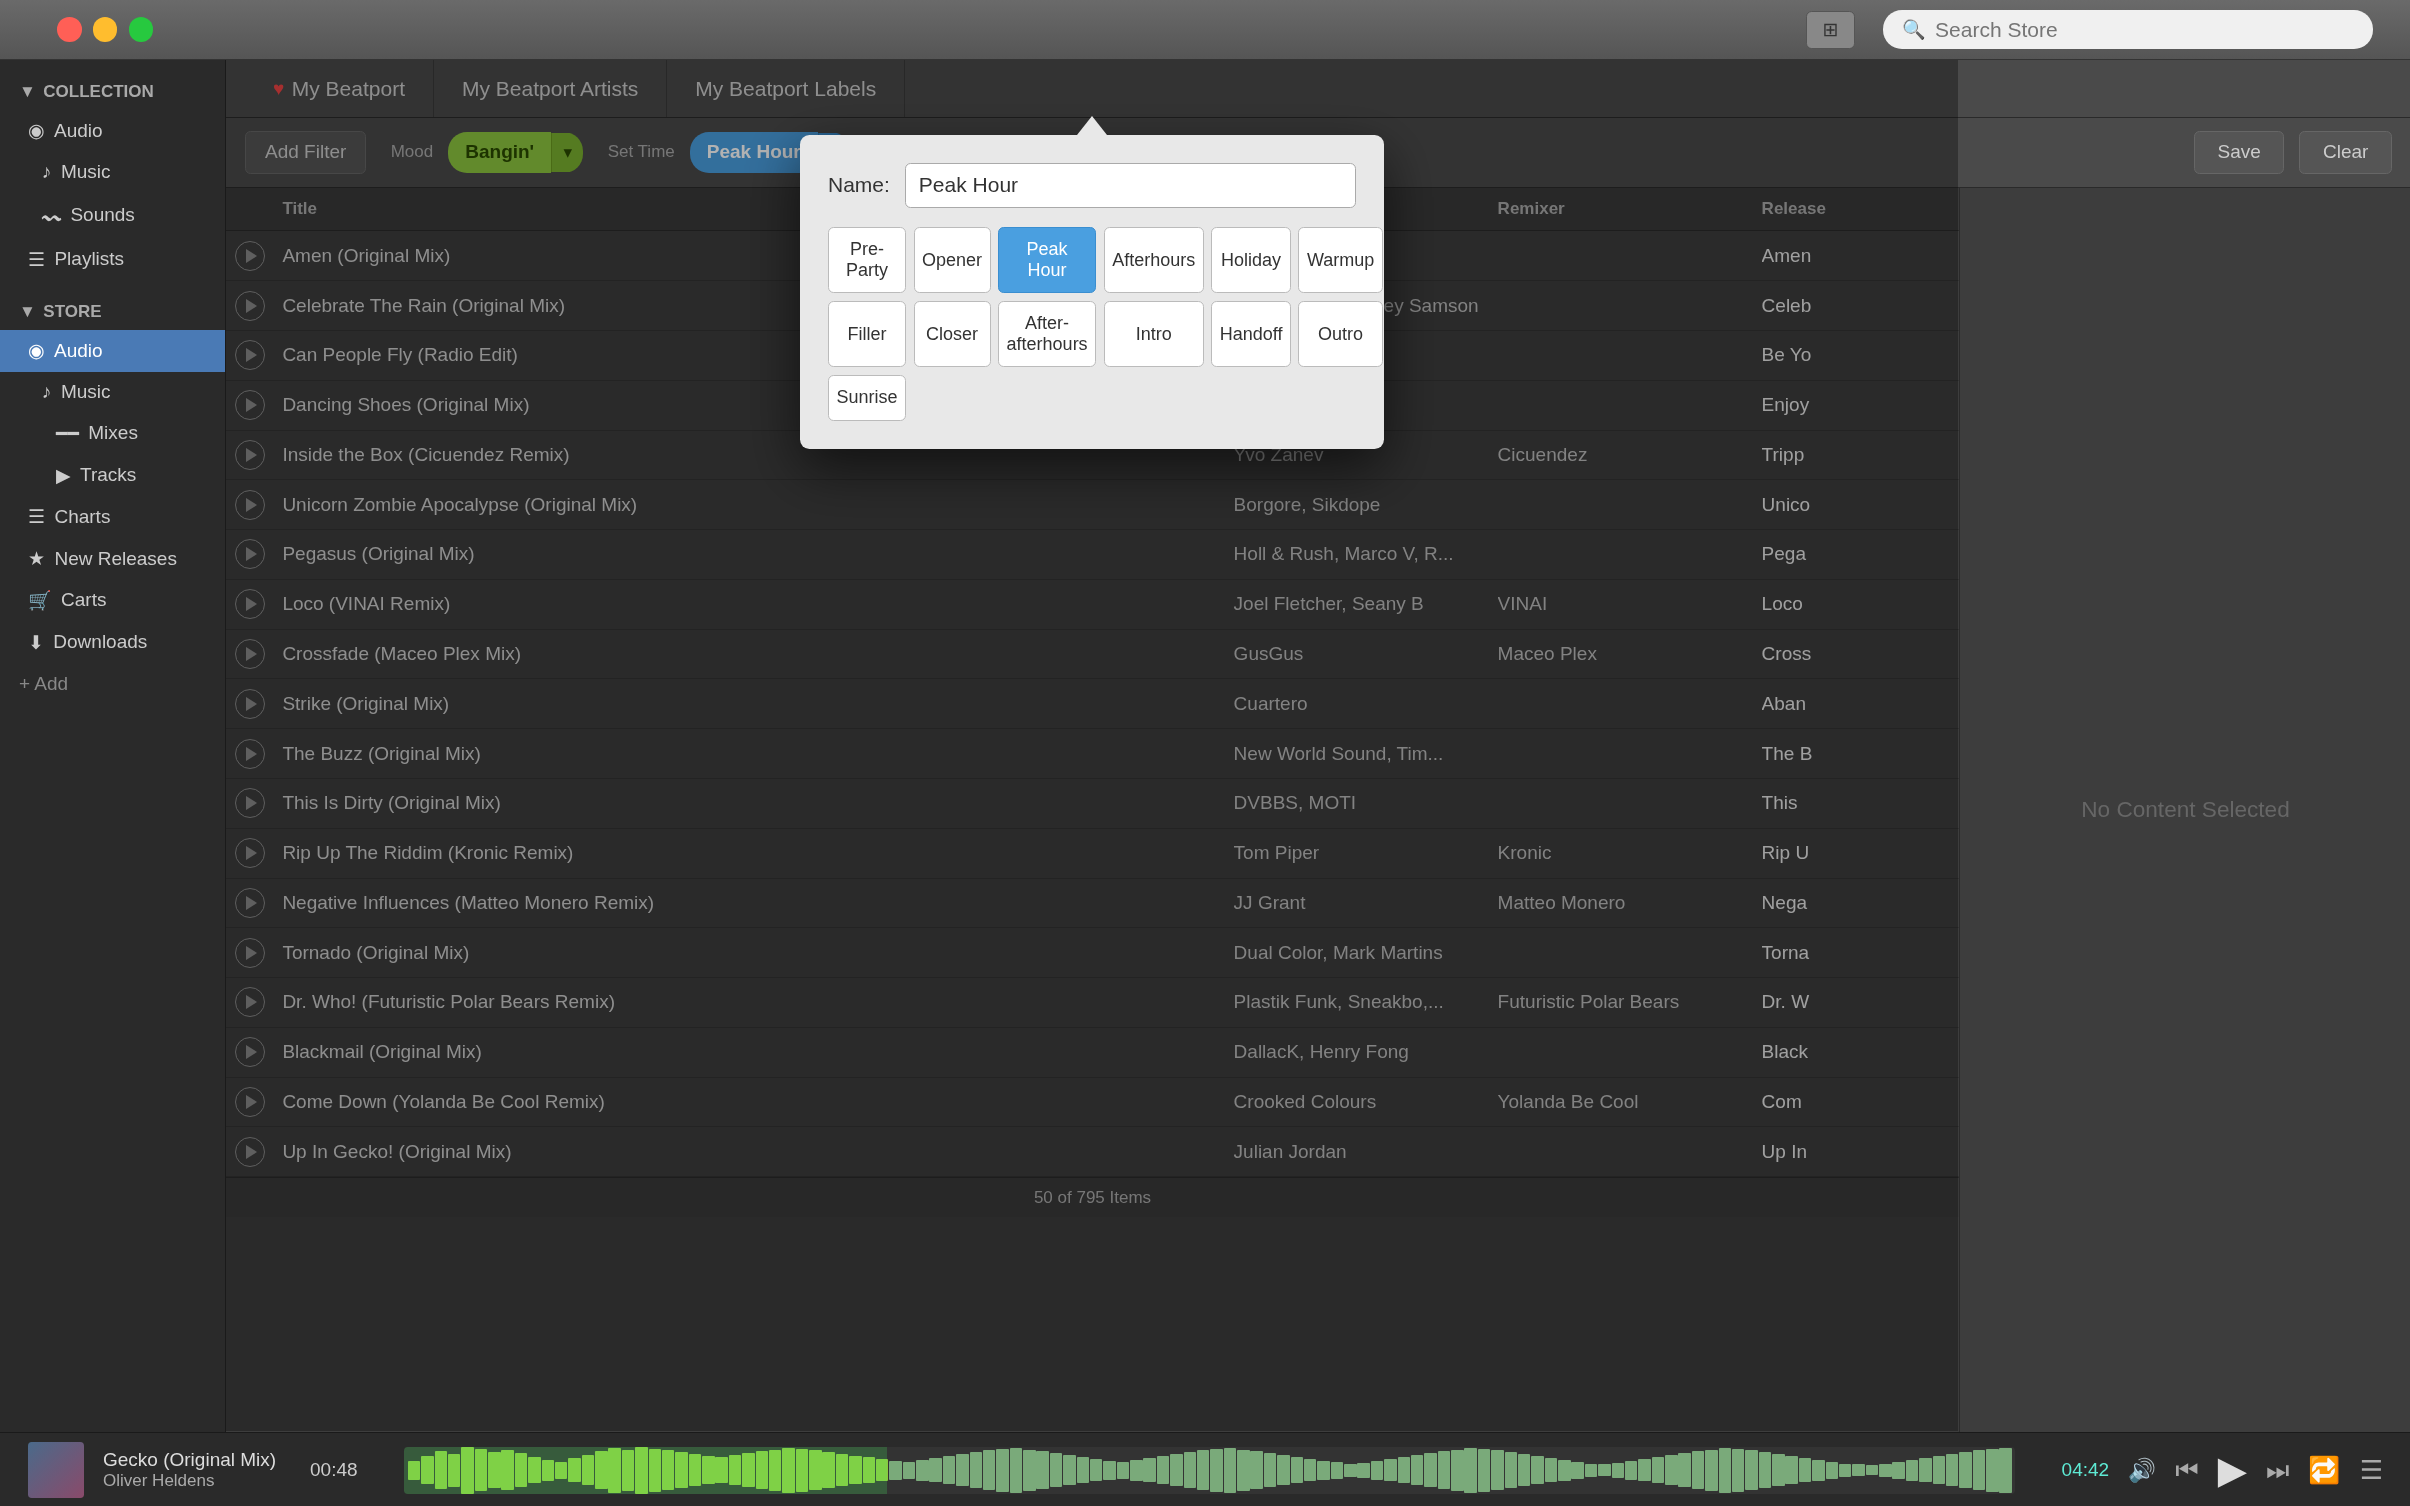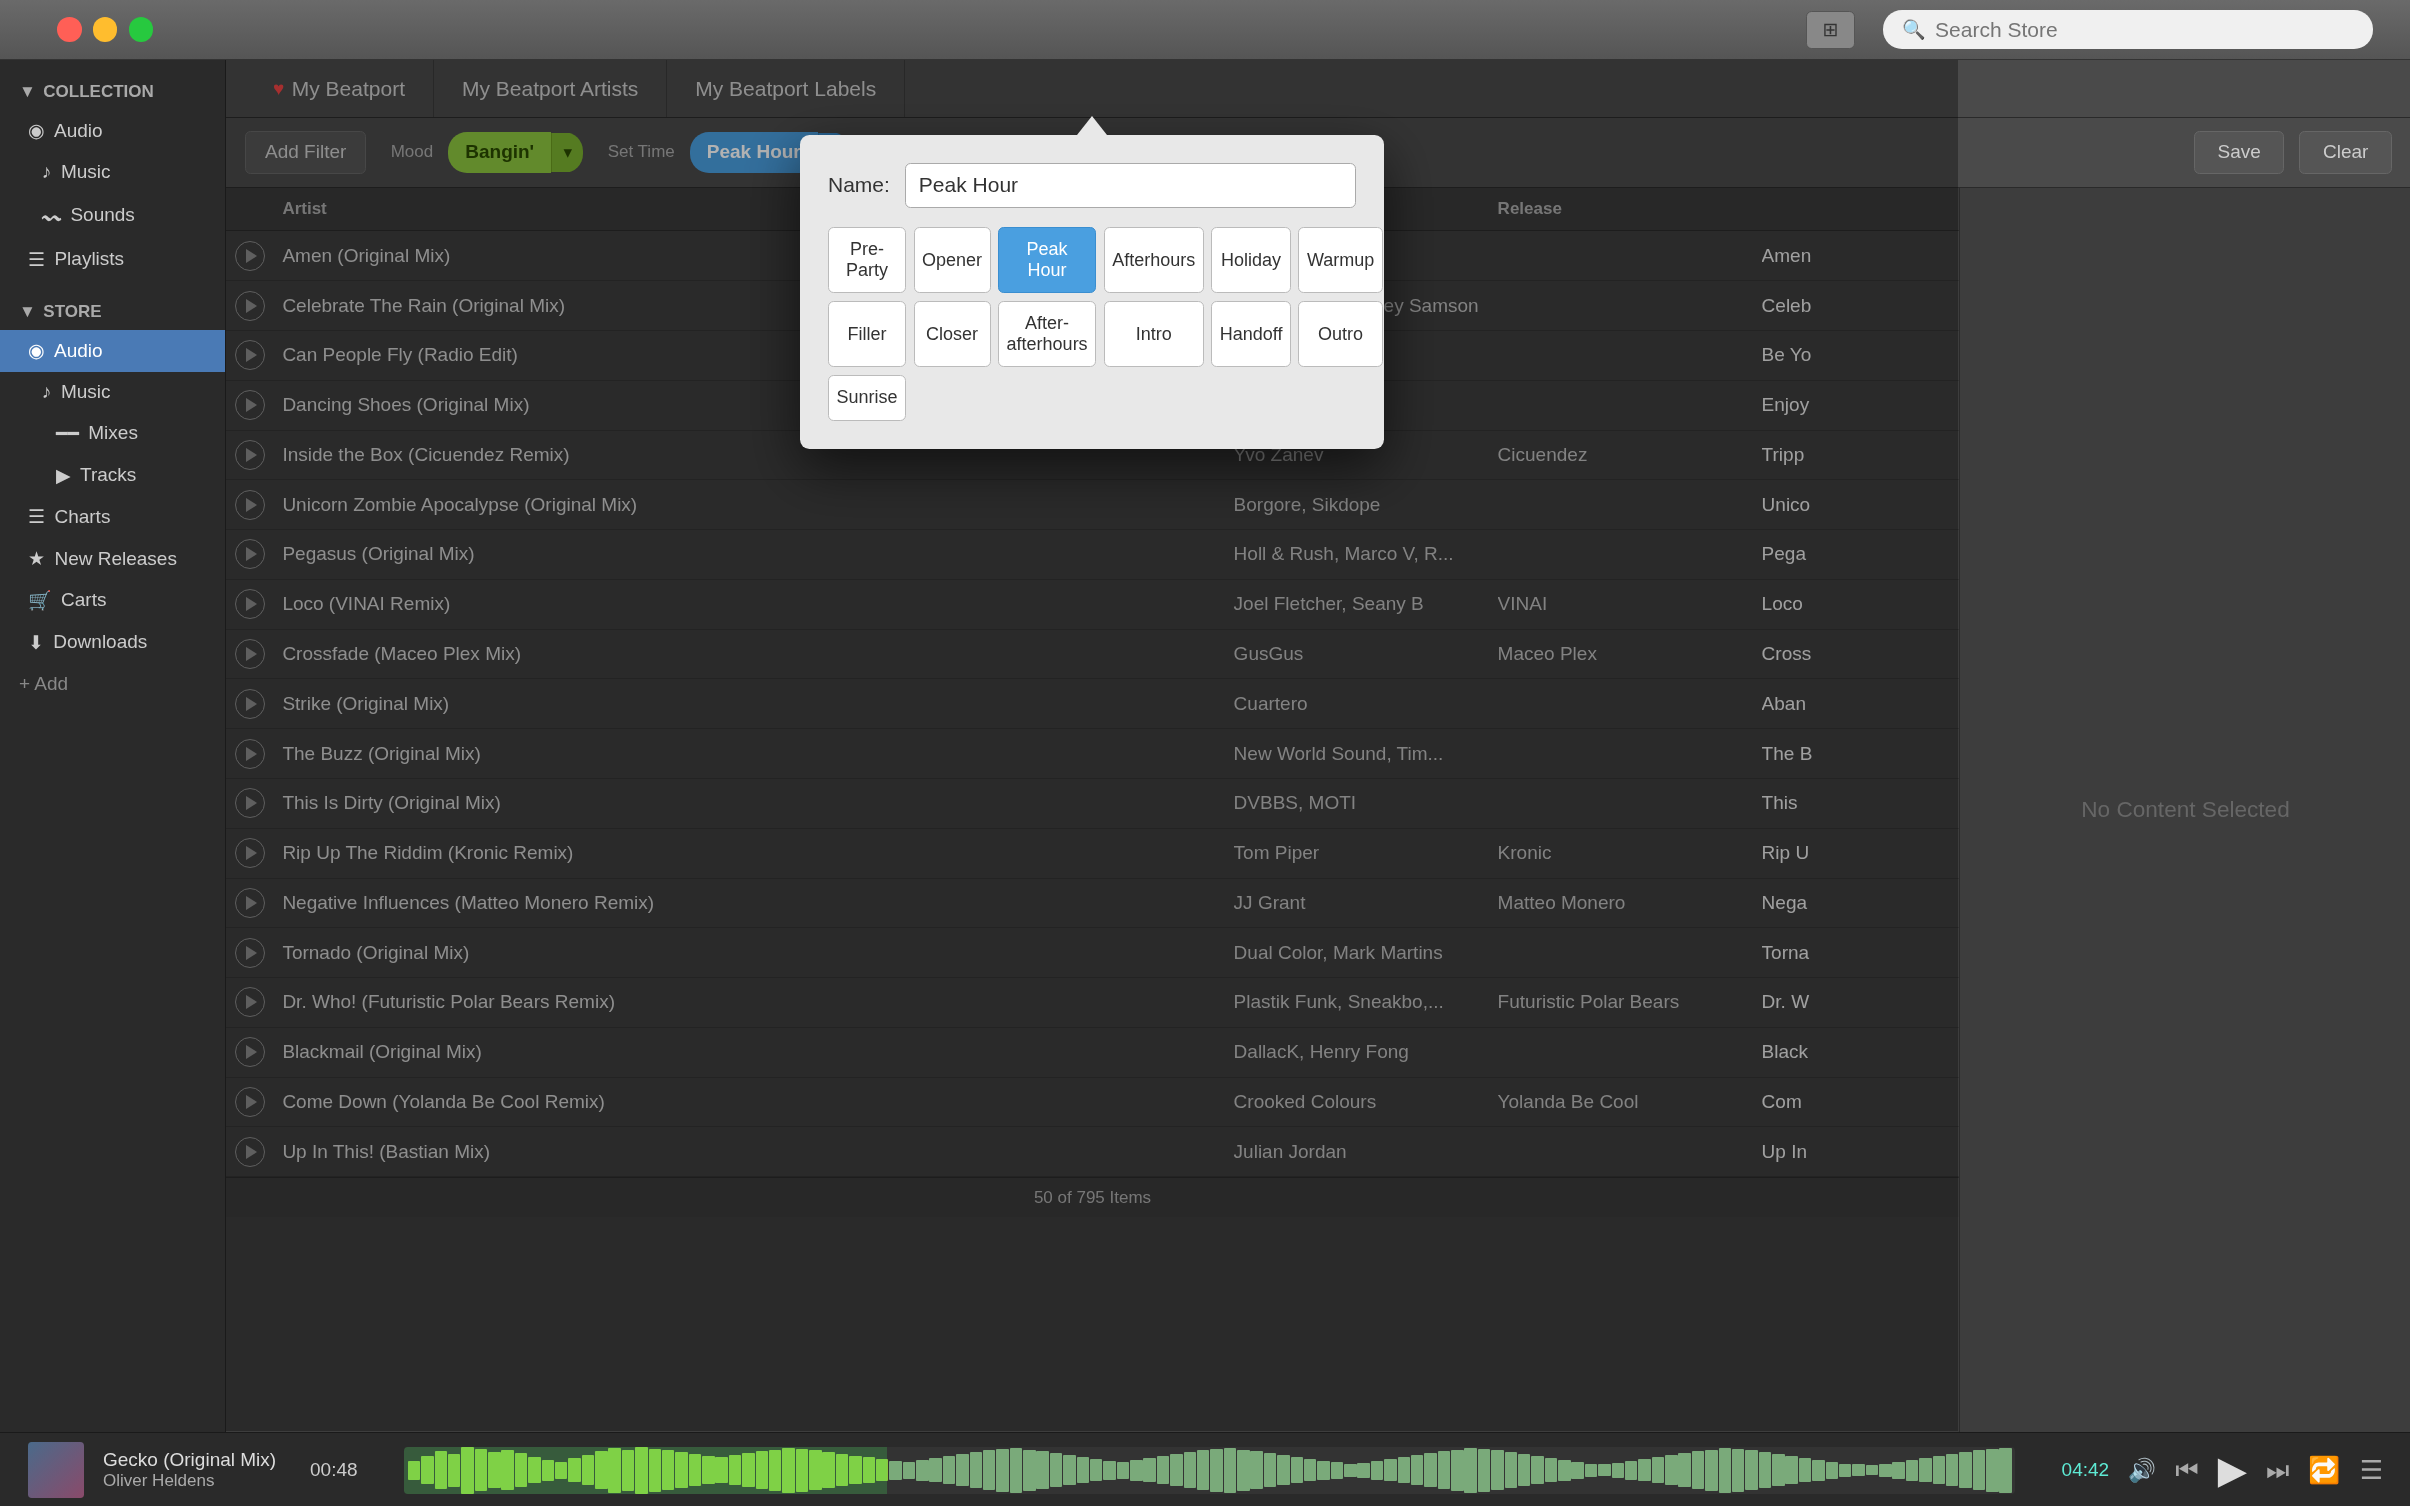--- a/index.html
+++ b/index.html
@@ -576,20 +576,21 @@
         <button class="save-btn">Save</button>
         <button class="clear-btn">Clear</button>
       </div>
     </div>
 
     <div class="table-area">
       <div class="table-main">
 
         <div class="table-header">
           <div></div>
+          <div>Title</div>
           <div>Artist</div>
           <div>Remixer</div>
           <div>Release</div>
         </div>
 
         <div id="table-rows">
             <div class="table-row">
     <div>
                 <div class="play-btn"></div>
               </div>
@@ -748,21 +749,21 @@
               </div>
     <div class="track-title">Come Down (Yolanda Be Cool Remix)</div>
     <div class="track-artist">Crooked Colours</div>
     <div class="track-remixer">Yolanda Be Cool</div>
     <div class="track-release">Com</div>
   </div>
             <div class="table-row">
     <div>
                 <div class="play-btn"></div>
               </div>
-    <div class="track-title">Up In This! (Bastian Mix)</div>
+    <div class="track-title">Up In Gecko! (Original Mix)</div>
     <div class="track-artist">Julian Jordan</div>
     <div class="track-remixer"></div>
     <div class="track-release">Up In</div>
   </div>
           </div>
 
         <div class="status-bar">
           <span>50 of 795 Items</span>
         </div>
       </div>

